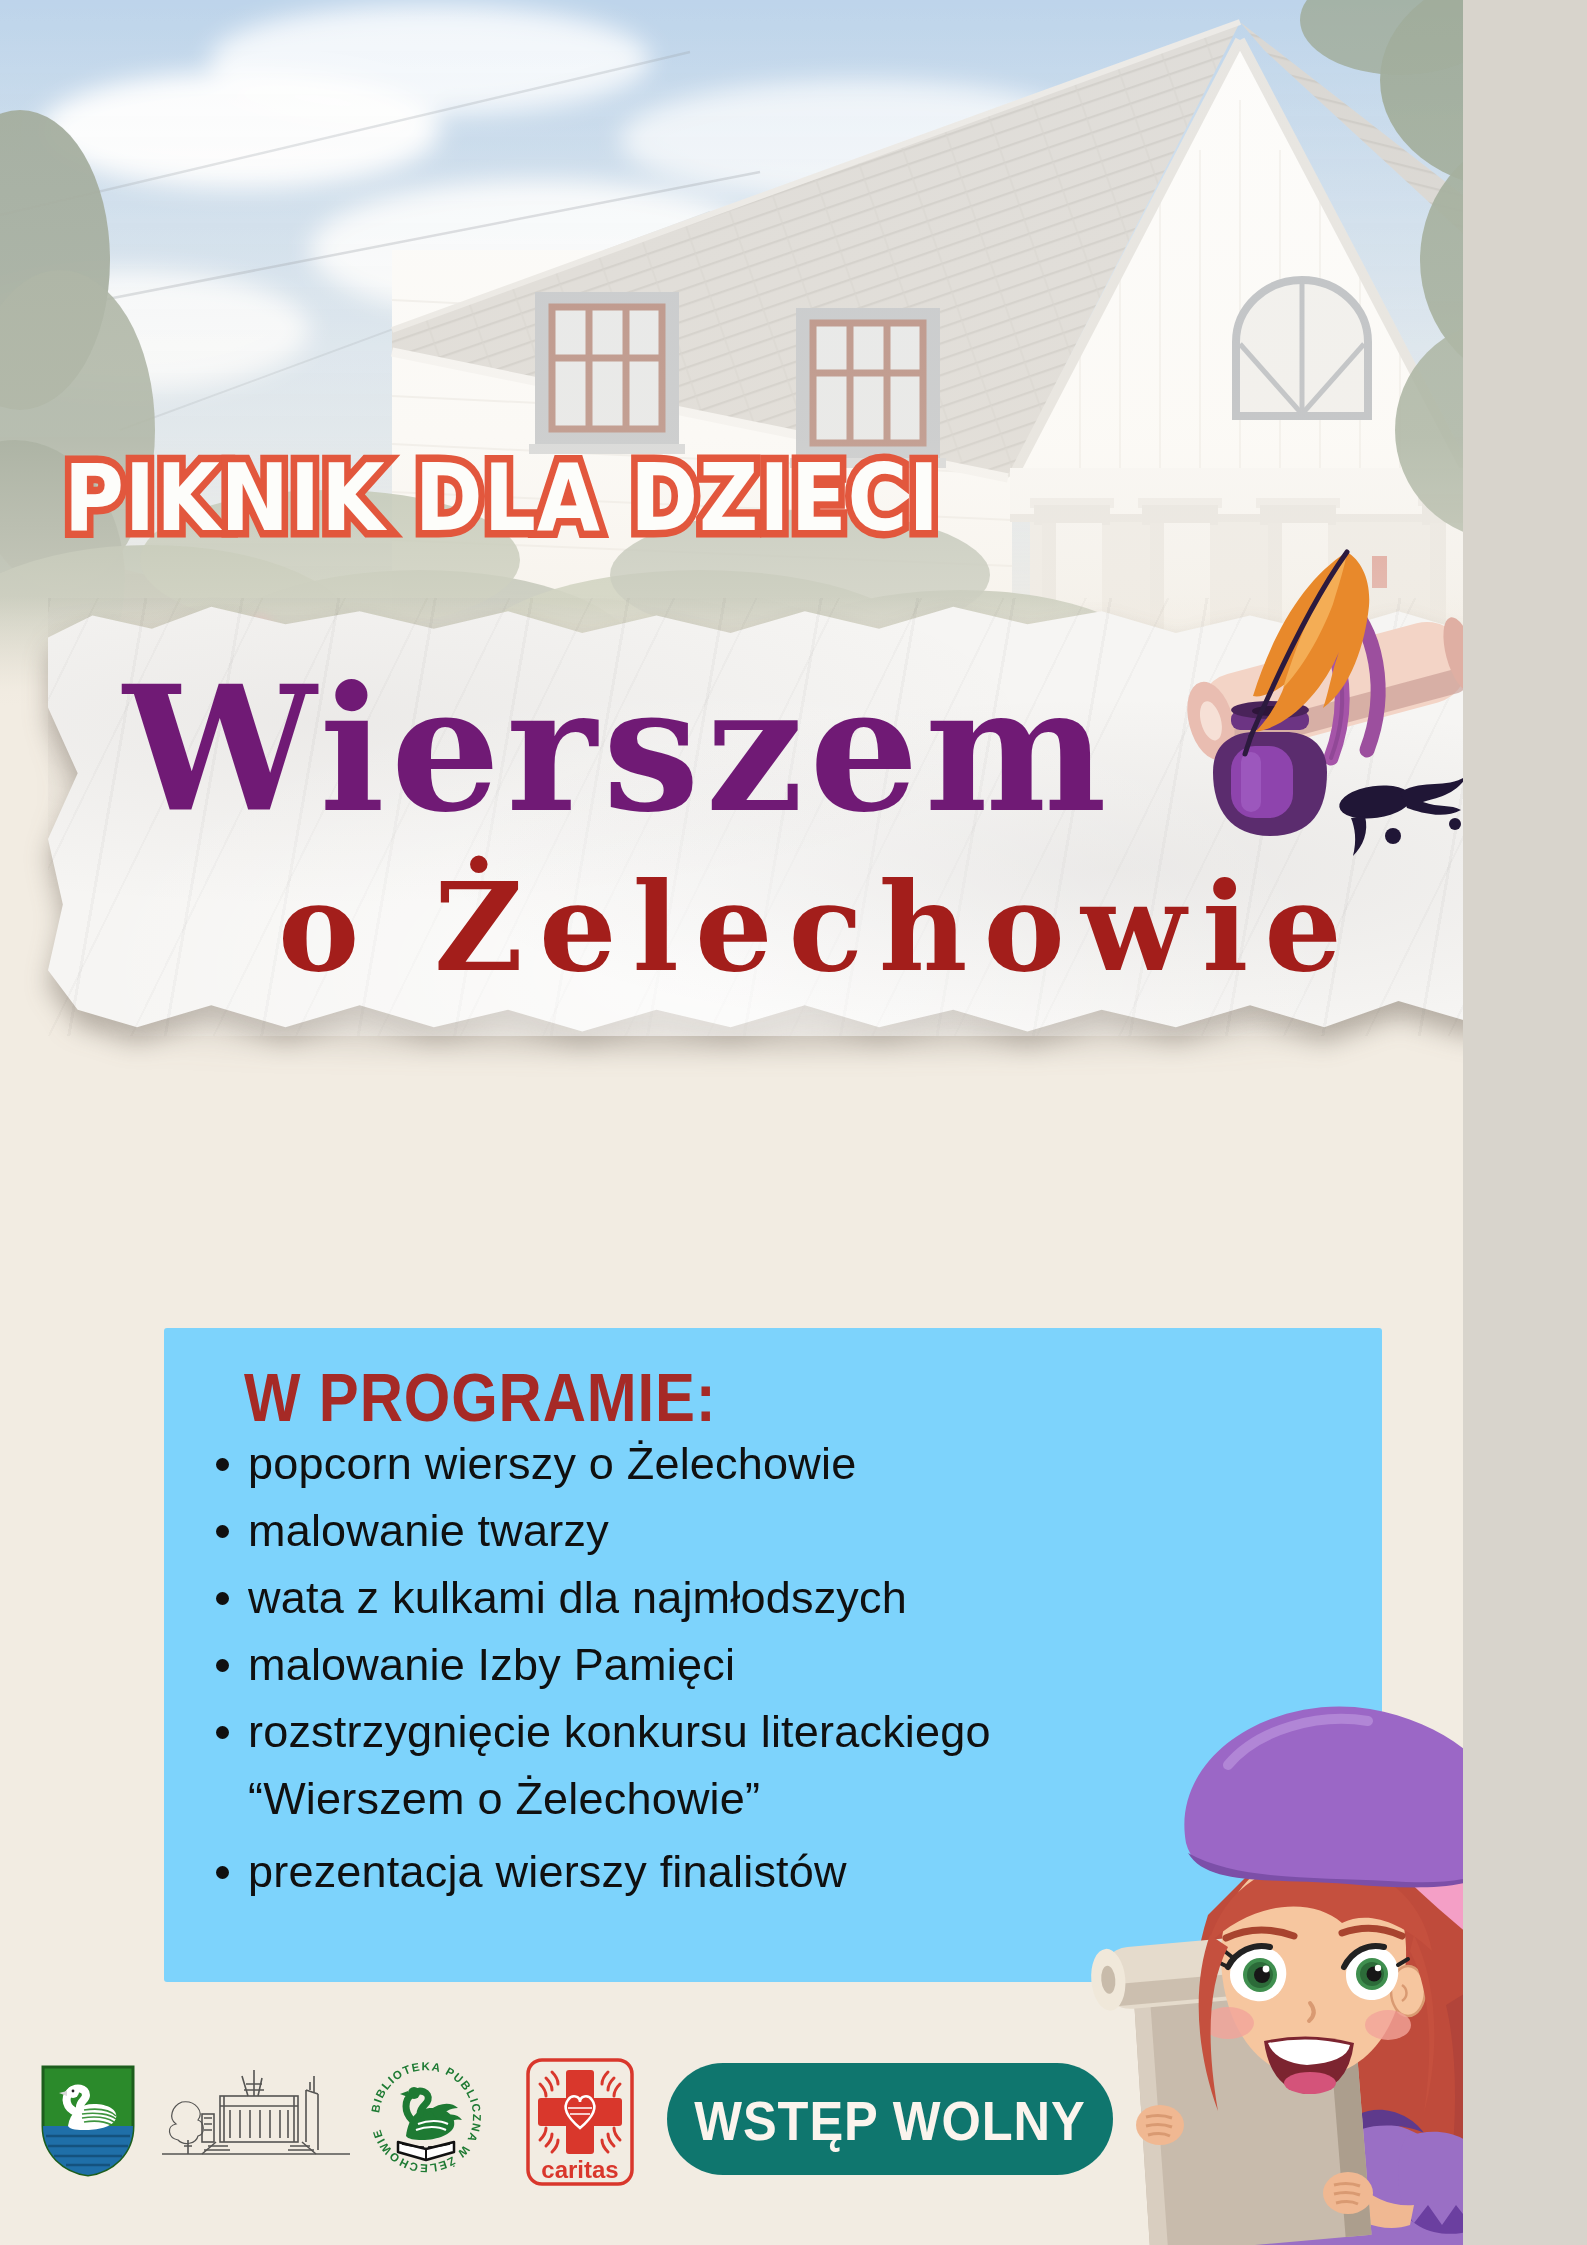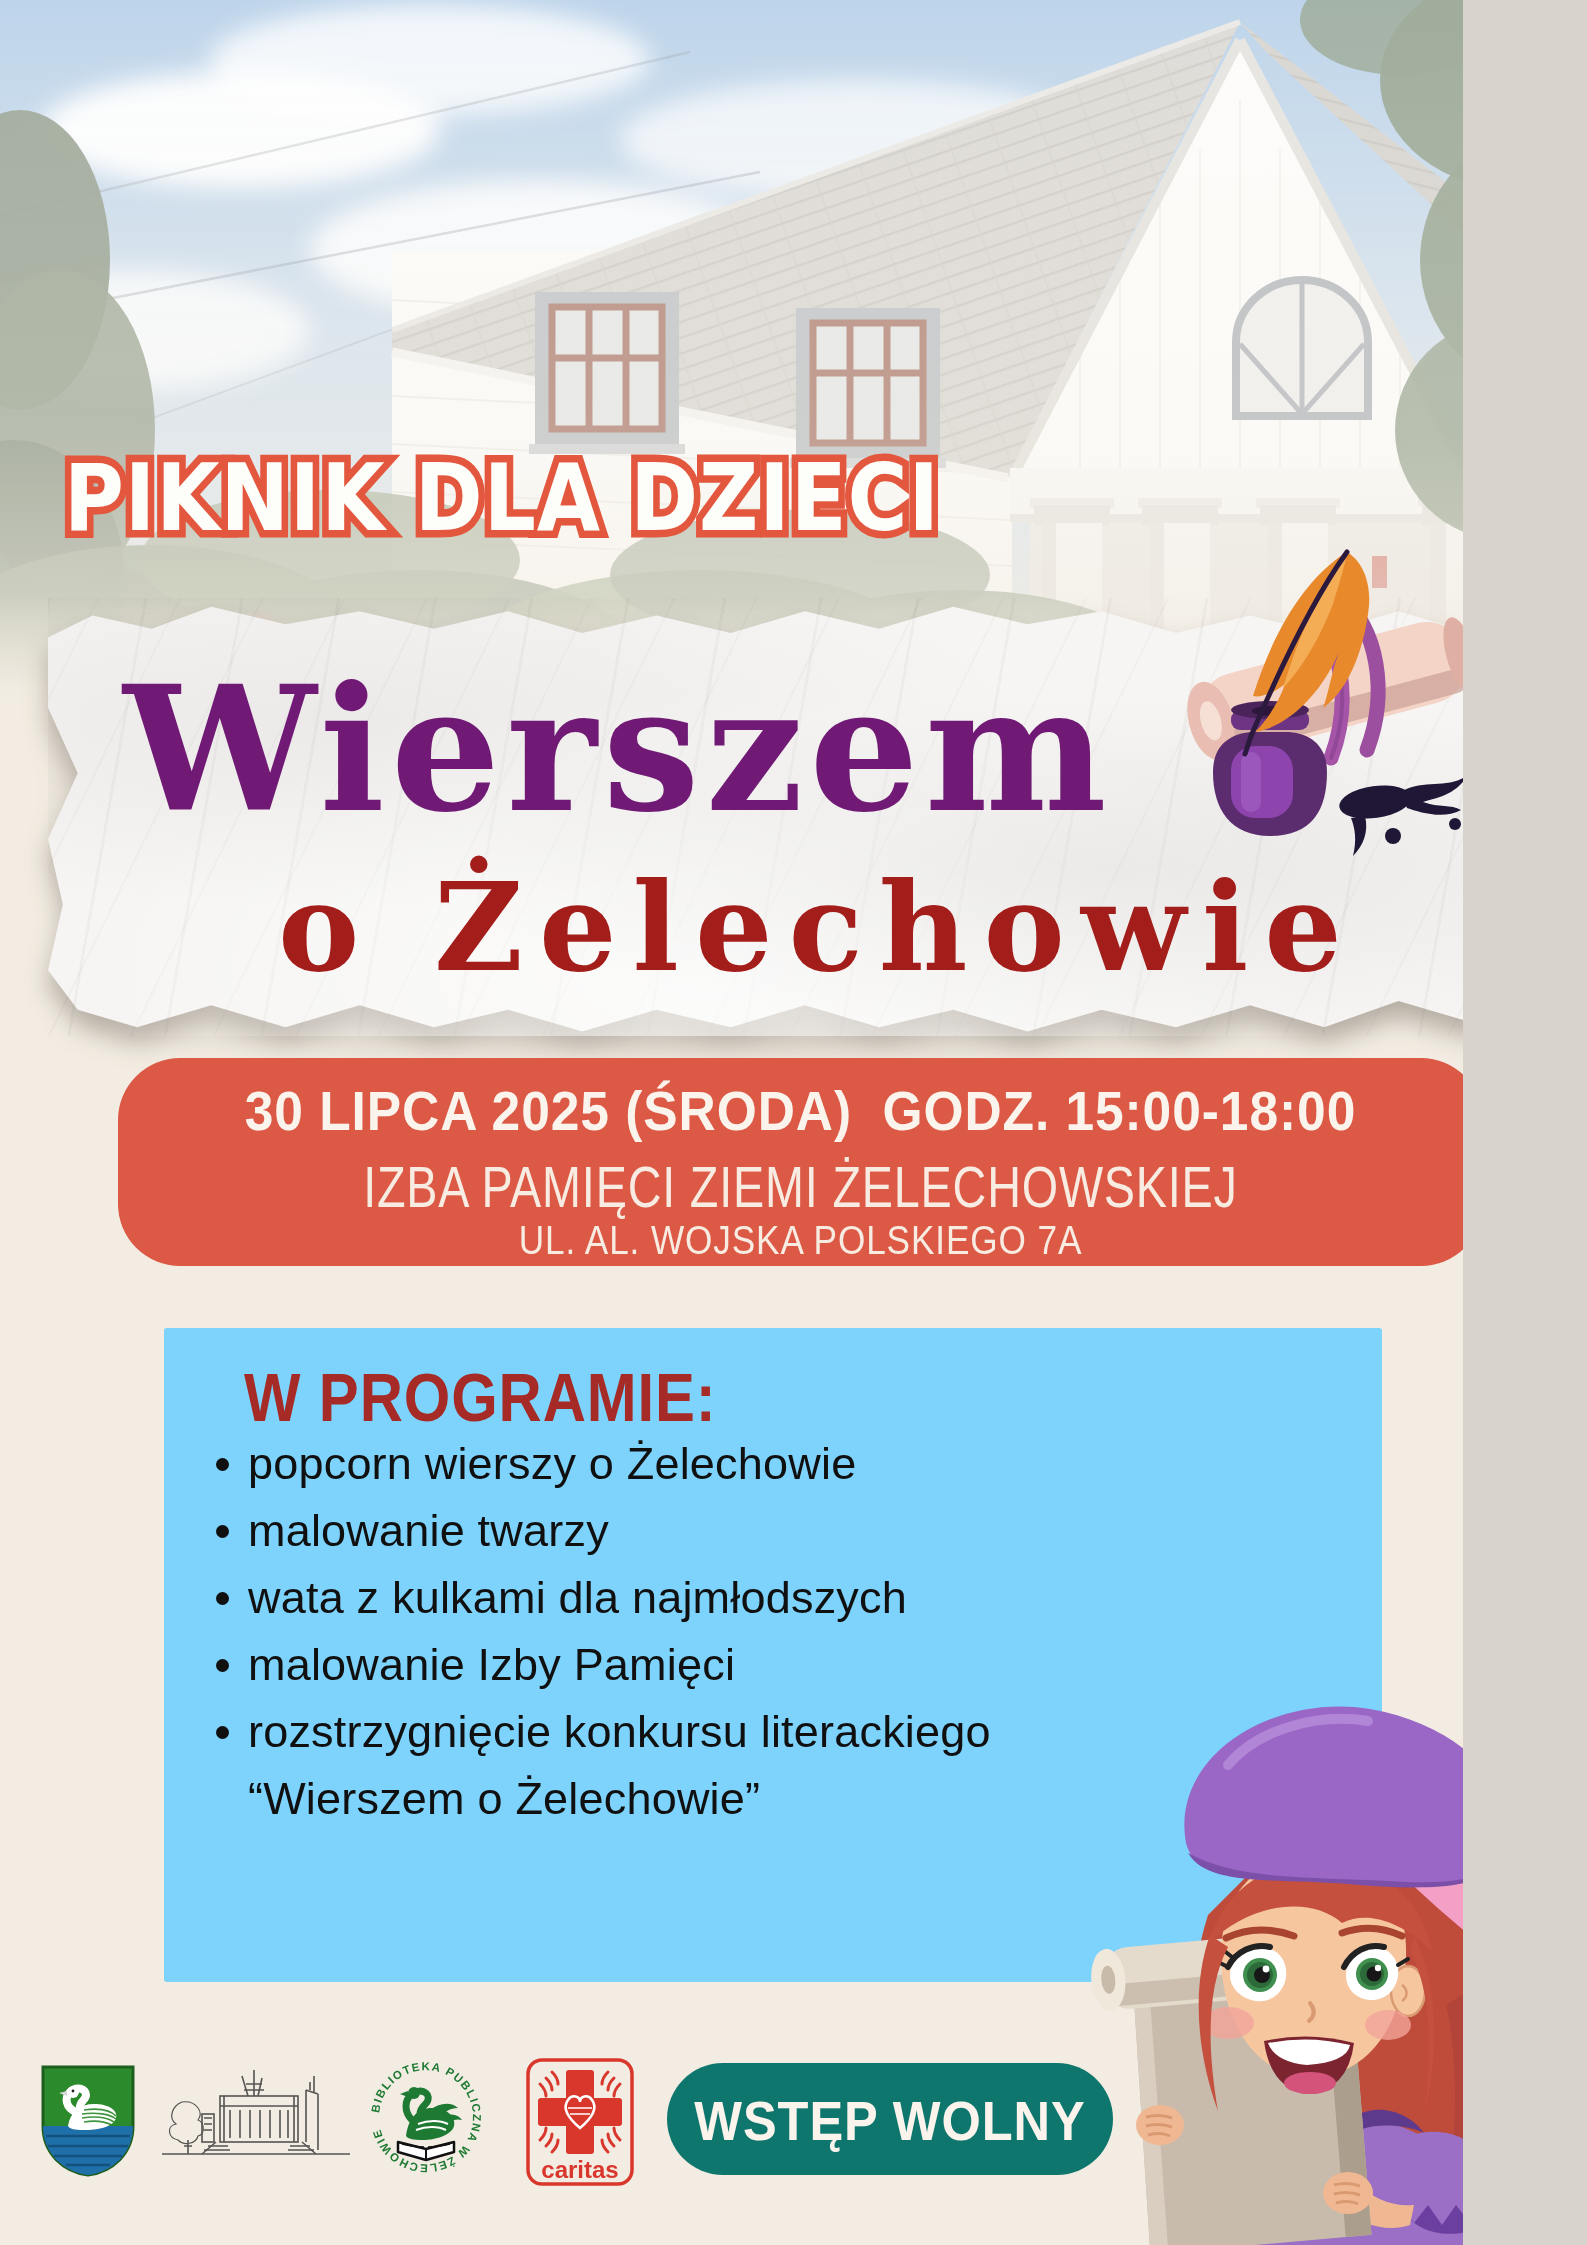--- a/index.html
+++ b/index.html
@@ -352,25 +352,20 @@
     </g>
 
     <g>
       <path d="M 192,12 C 150,38 118,92 98,156 C 104,158 118,154 130,144 C 124,162 112,180 100,192 C 136,186 168,150 184,112 C 176,134 174,152 168,168 C 196,148 210,104 214,66 C 216,40 206,20 192,12 Z" fill="#E8892B"></path>
       <path d="M 192,12 C 168,42 146,90 128,148 C 146,130 166,96 178,64 C 184,44 190,26 192,12 Z" fill="#F4AD55"></path>
       <path d="M 96,196 C 120,140 156,62 192,12" stroke="#2C1A3E" stroke-width="5" fill="none" stroke-linecap="round"></path>
       <path d="M 96,196 L 90,214" stroke="#2C1A3E" stroke-width="5" stroke-linecap="round"></path>
     </g>
   </svg>
 
-  <div class="banner">
-    <div class="banner-line1">30 LIPCA 2025 (ŚRODA)  GODZ. 15:00-18:00</div>
-    <div class="banner-line2">IZBA PAMIĘCI ZIEMI ŻELECHOWSKIEJ</div>
-    <div class="banner-line3">UL. AL. WOJSKA POLSKIEGO 7A</div>
-  </div>
 
   <div class="card">
     <h2 class="card-heading">W PROGRAMIE:</h2>
     <div class="prog-list">
       <div class="prog-row">
           <span class="dot"></span>
           <span class="prog-text">popcorn wierszy o Żelechowie</span>
         </div>
       <div class="prog-row">
           <span class="dot"></span>
@@ -383,20 +378,24 @@
       <div class="prog-row">
           <span class="dot"></span>
           <span class="prog-text">malowanie Izby Pamięci</span>
         </div>
       <div class="prog-row">
           <span class="dot"></span>
           <span class="prog-text">rozstrzygnięcie konkursu literackiego</span>
         </div>
       <div class="prog-row wrap">
           <span class="prog-text">“Wierszem o Żelechowie”</span>
+        </div>
+      <div class="prog-row last">
+          <span class="dot"></span>
+          <span class="prog-text">prezentacja wierszy finalistów</span>
         </div>
     </div>
   </div>
 
   <svg class="logo" style="left:40px;top:2064px" width="96" height="114" viewBox="0 0 96 114">
     <path d="M 3,3 L 93,3 L 93,62 C 93,90 72,108 48,111 C 24,108 3,90 3,62 Z" fill="#2B8A2B" stroke="#1D5E1D" stroke-width="3"></path>
     <path d="M 3,62 L 93,62 L 93,62 C 93,90 72,108 48,111 C 24,108 3,90 3,62 Z" fill="#1F6FA8"></path>
     <g stroke="#14527E" stroke-width="2.5" fill="none">
       <path d="M 6,72 H 90"></path>
         <path d="M 8,82 H 88"></path>

